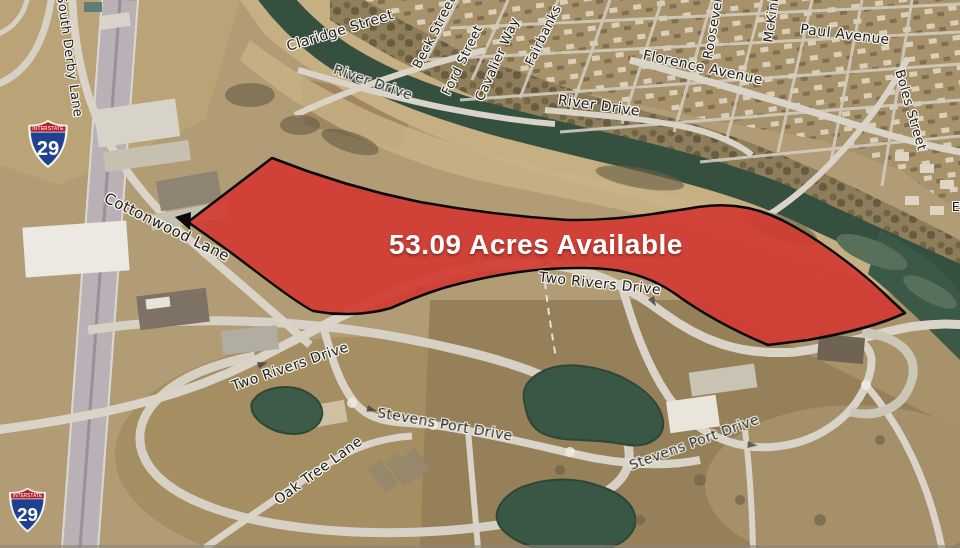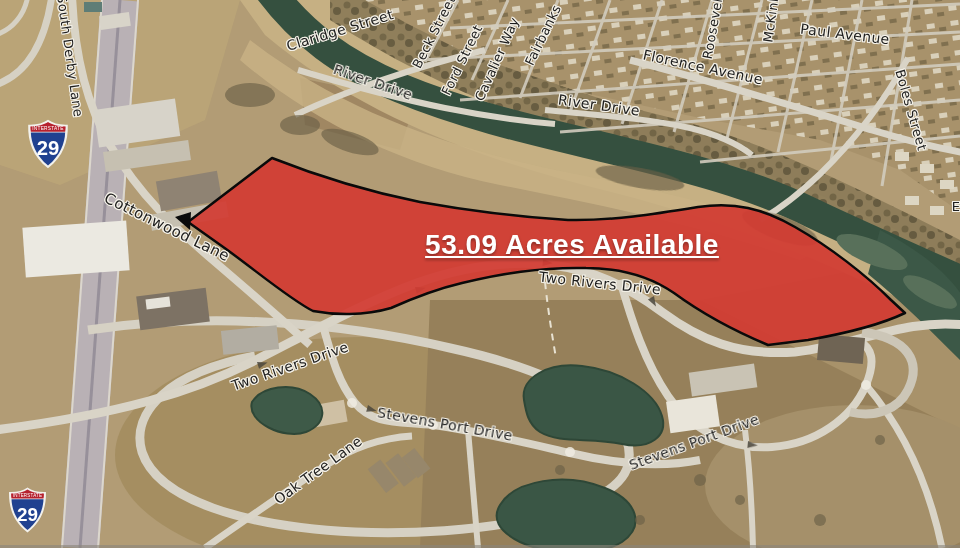--- a/index.html
+++ b/index.html
@@ -10,25 +10,24 @@
   #terrain { position:absolute; left:0; top:0; }
   .lbl {
     position:absolute; white-space:nowrap; color:#1d1d1d;
     font-family:"DejaVu Sans", sans-serif; letter-spacing:.4px;
     transform:translate(-50%,-50%) rotate(var(--r,0deg));
     text-shadow:-1px -1px 0 #f4f1e8, 1px -1px 0 #f4f1e8, -1px 1px 0 #f4f1e8,
                  1px 1px 0 #f4f1e8, 0 -1px 0 #f4f1e8, 0 1px 0 #f4f1e8,
                  -1px 0 0 #f4f1e8, 1px 0 0 #f4f1e8;
   }
   .headline {
-    position:absolute; left:572px; top:245px; transform:translate(-50%,-50%);
+    position:absolute; left:536px; top:245px; transform:translate(-50%,-50%);
     font-family:"Liberation Sans", sans-serif; font-weight:bold; font-size:28px;
     color:#ffffff; white-space:nowrap; letter-spacing:.5px;
     text-shadow:0 2px 3px rgba(0,0,0,.35);
-    text-decoration:underline;
   }
   .shield { position:absolute; }
   .shield text { font-family:"Liberation Sans", sans-serif; fill:#fff; text-anchor:middle; }
   .shield .interstate-word { font-size:11px; letter-spacing:.5px; }
   .shield .route-num { font-size:46px; font-weight:bold; }
 </style>
 </head>
 <body>
 
 <div id="stage">

